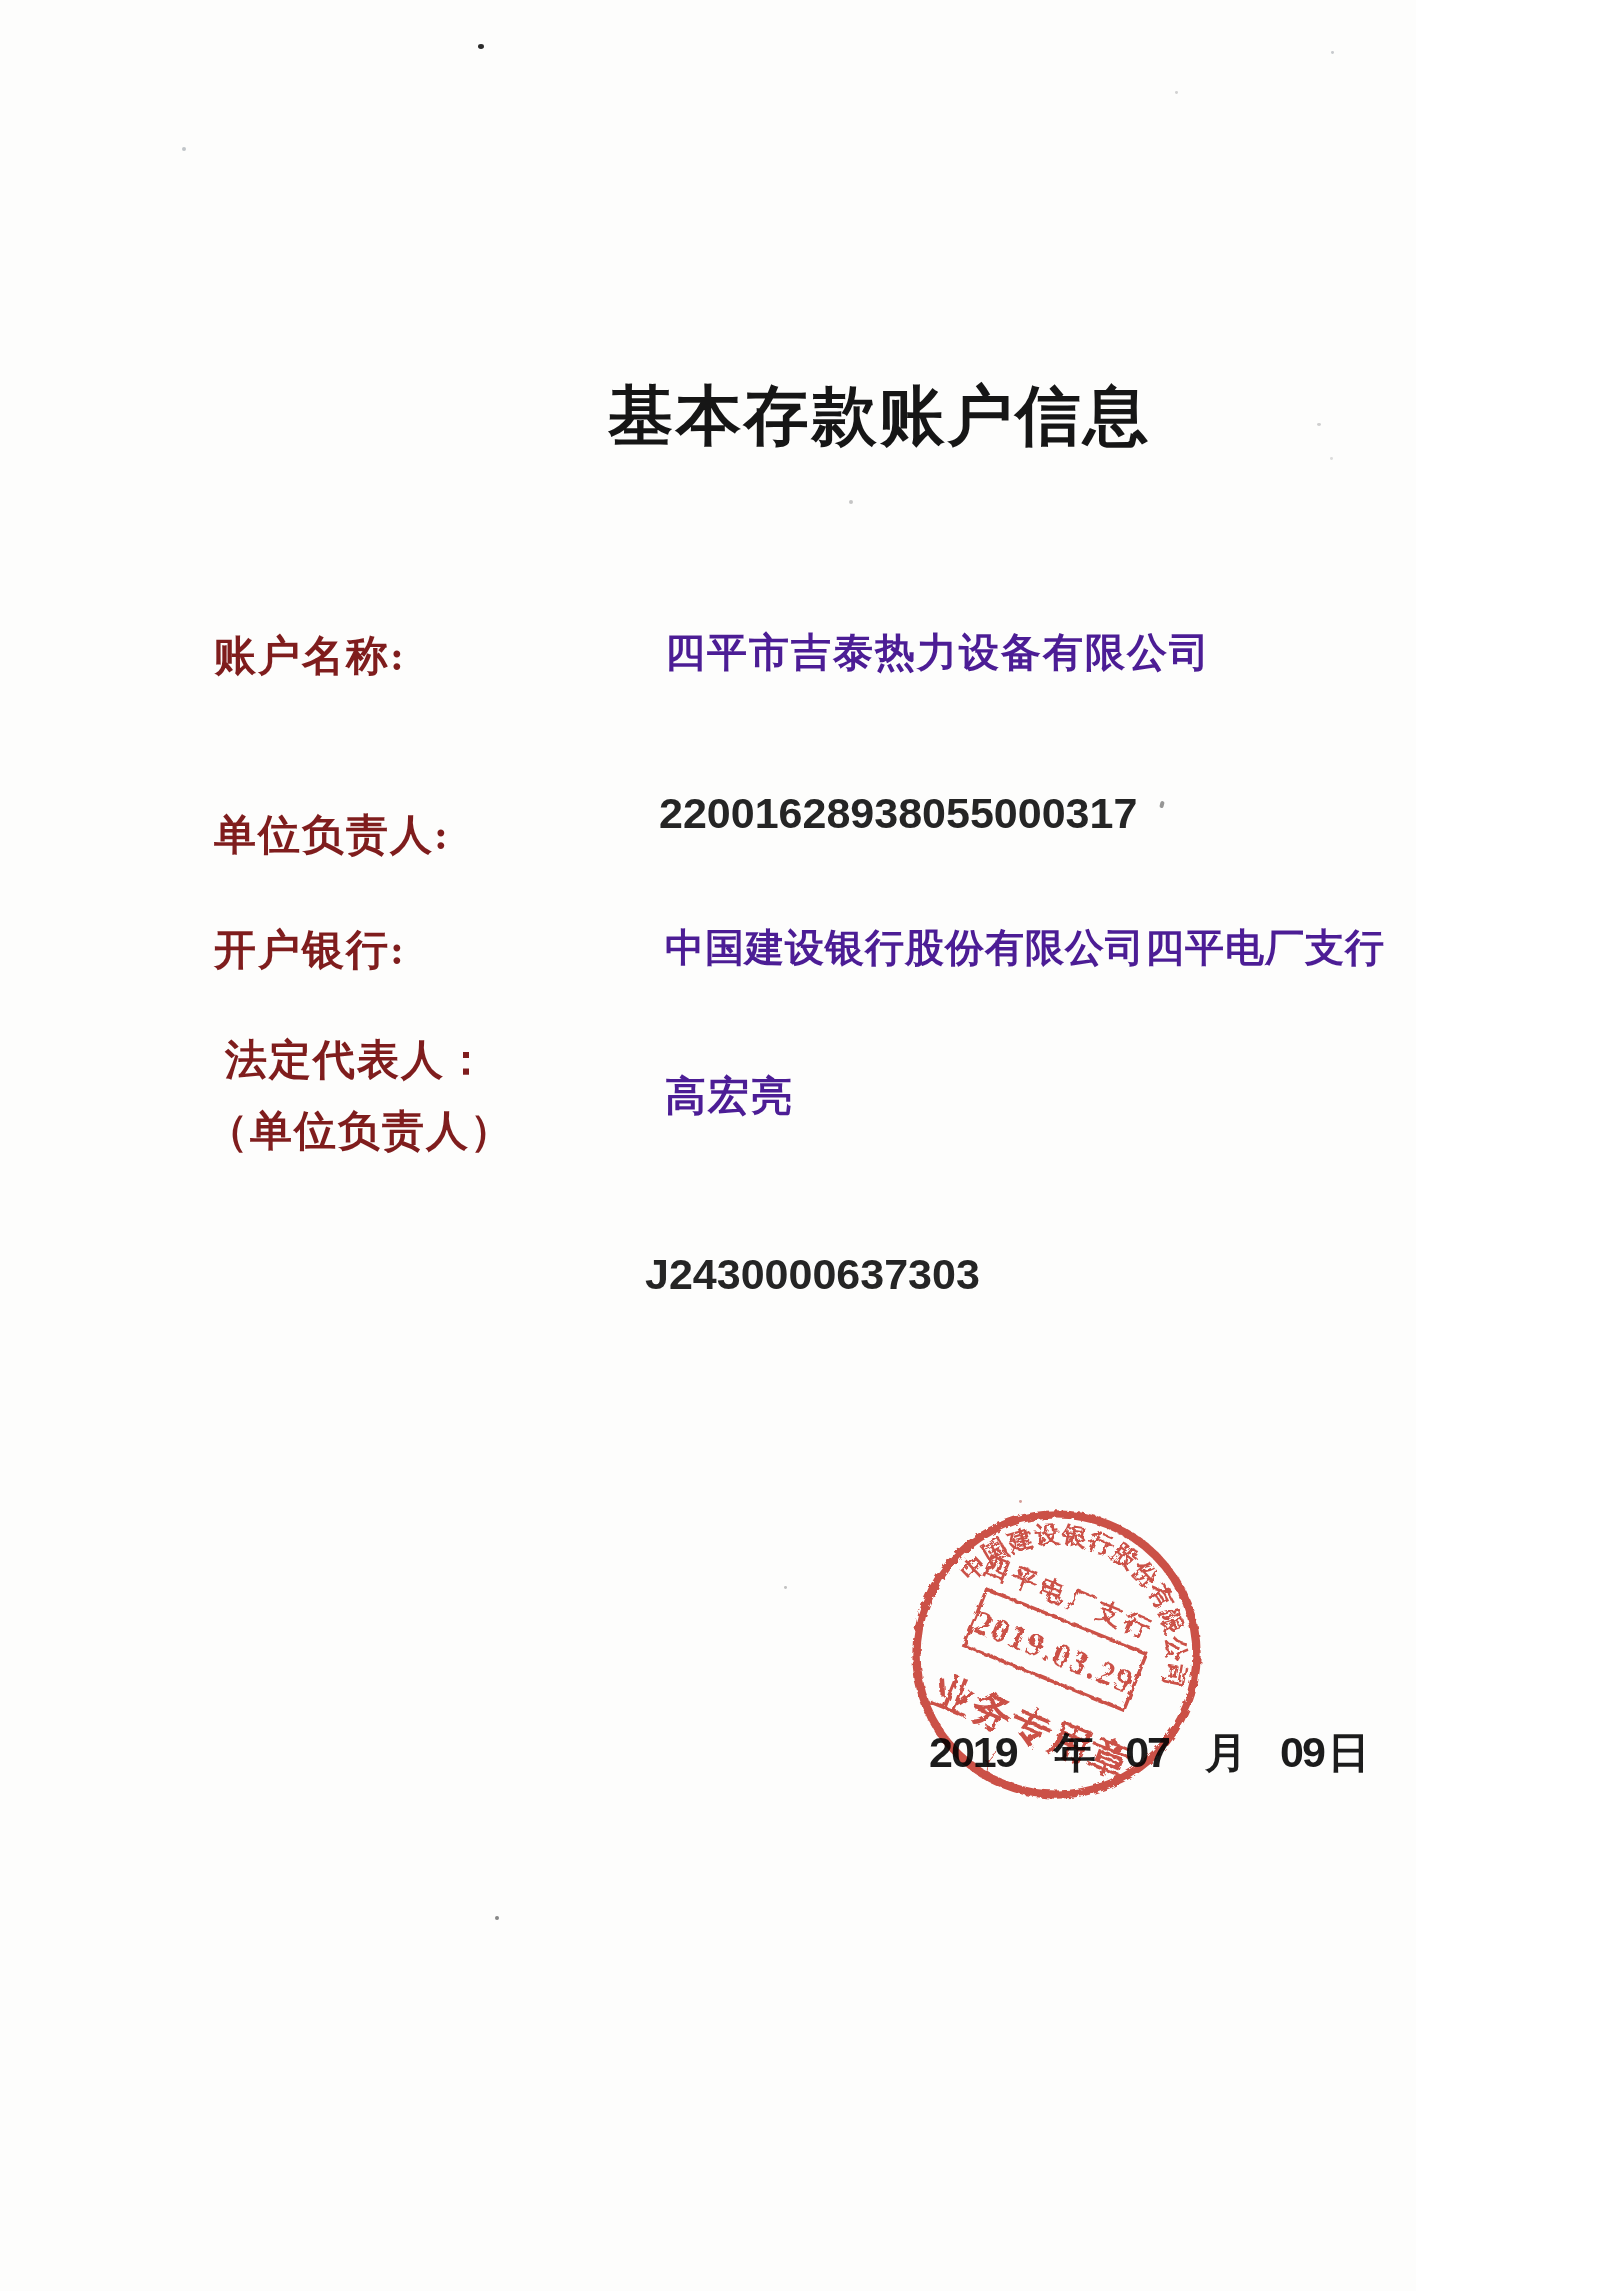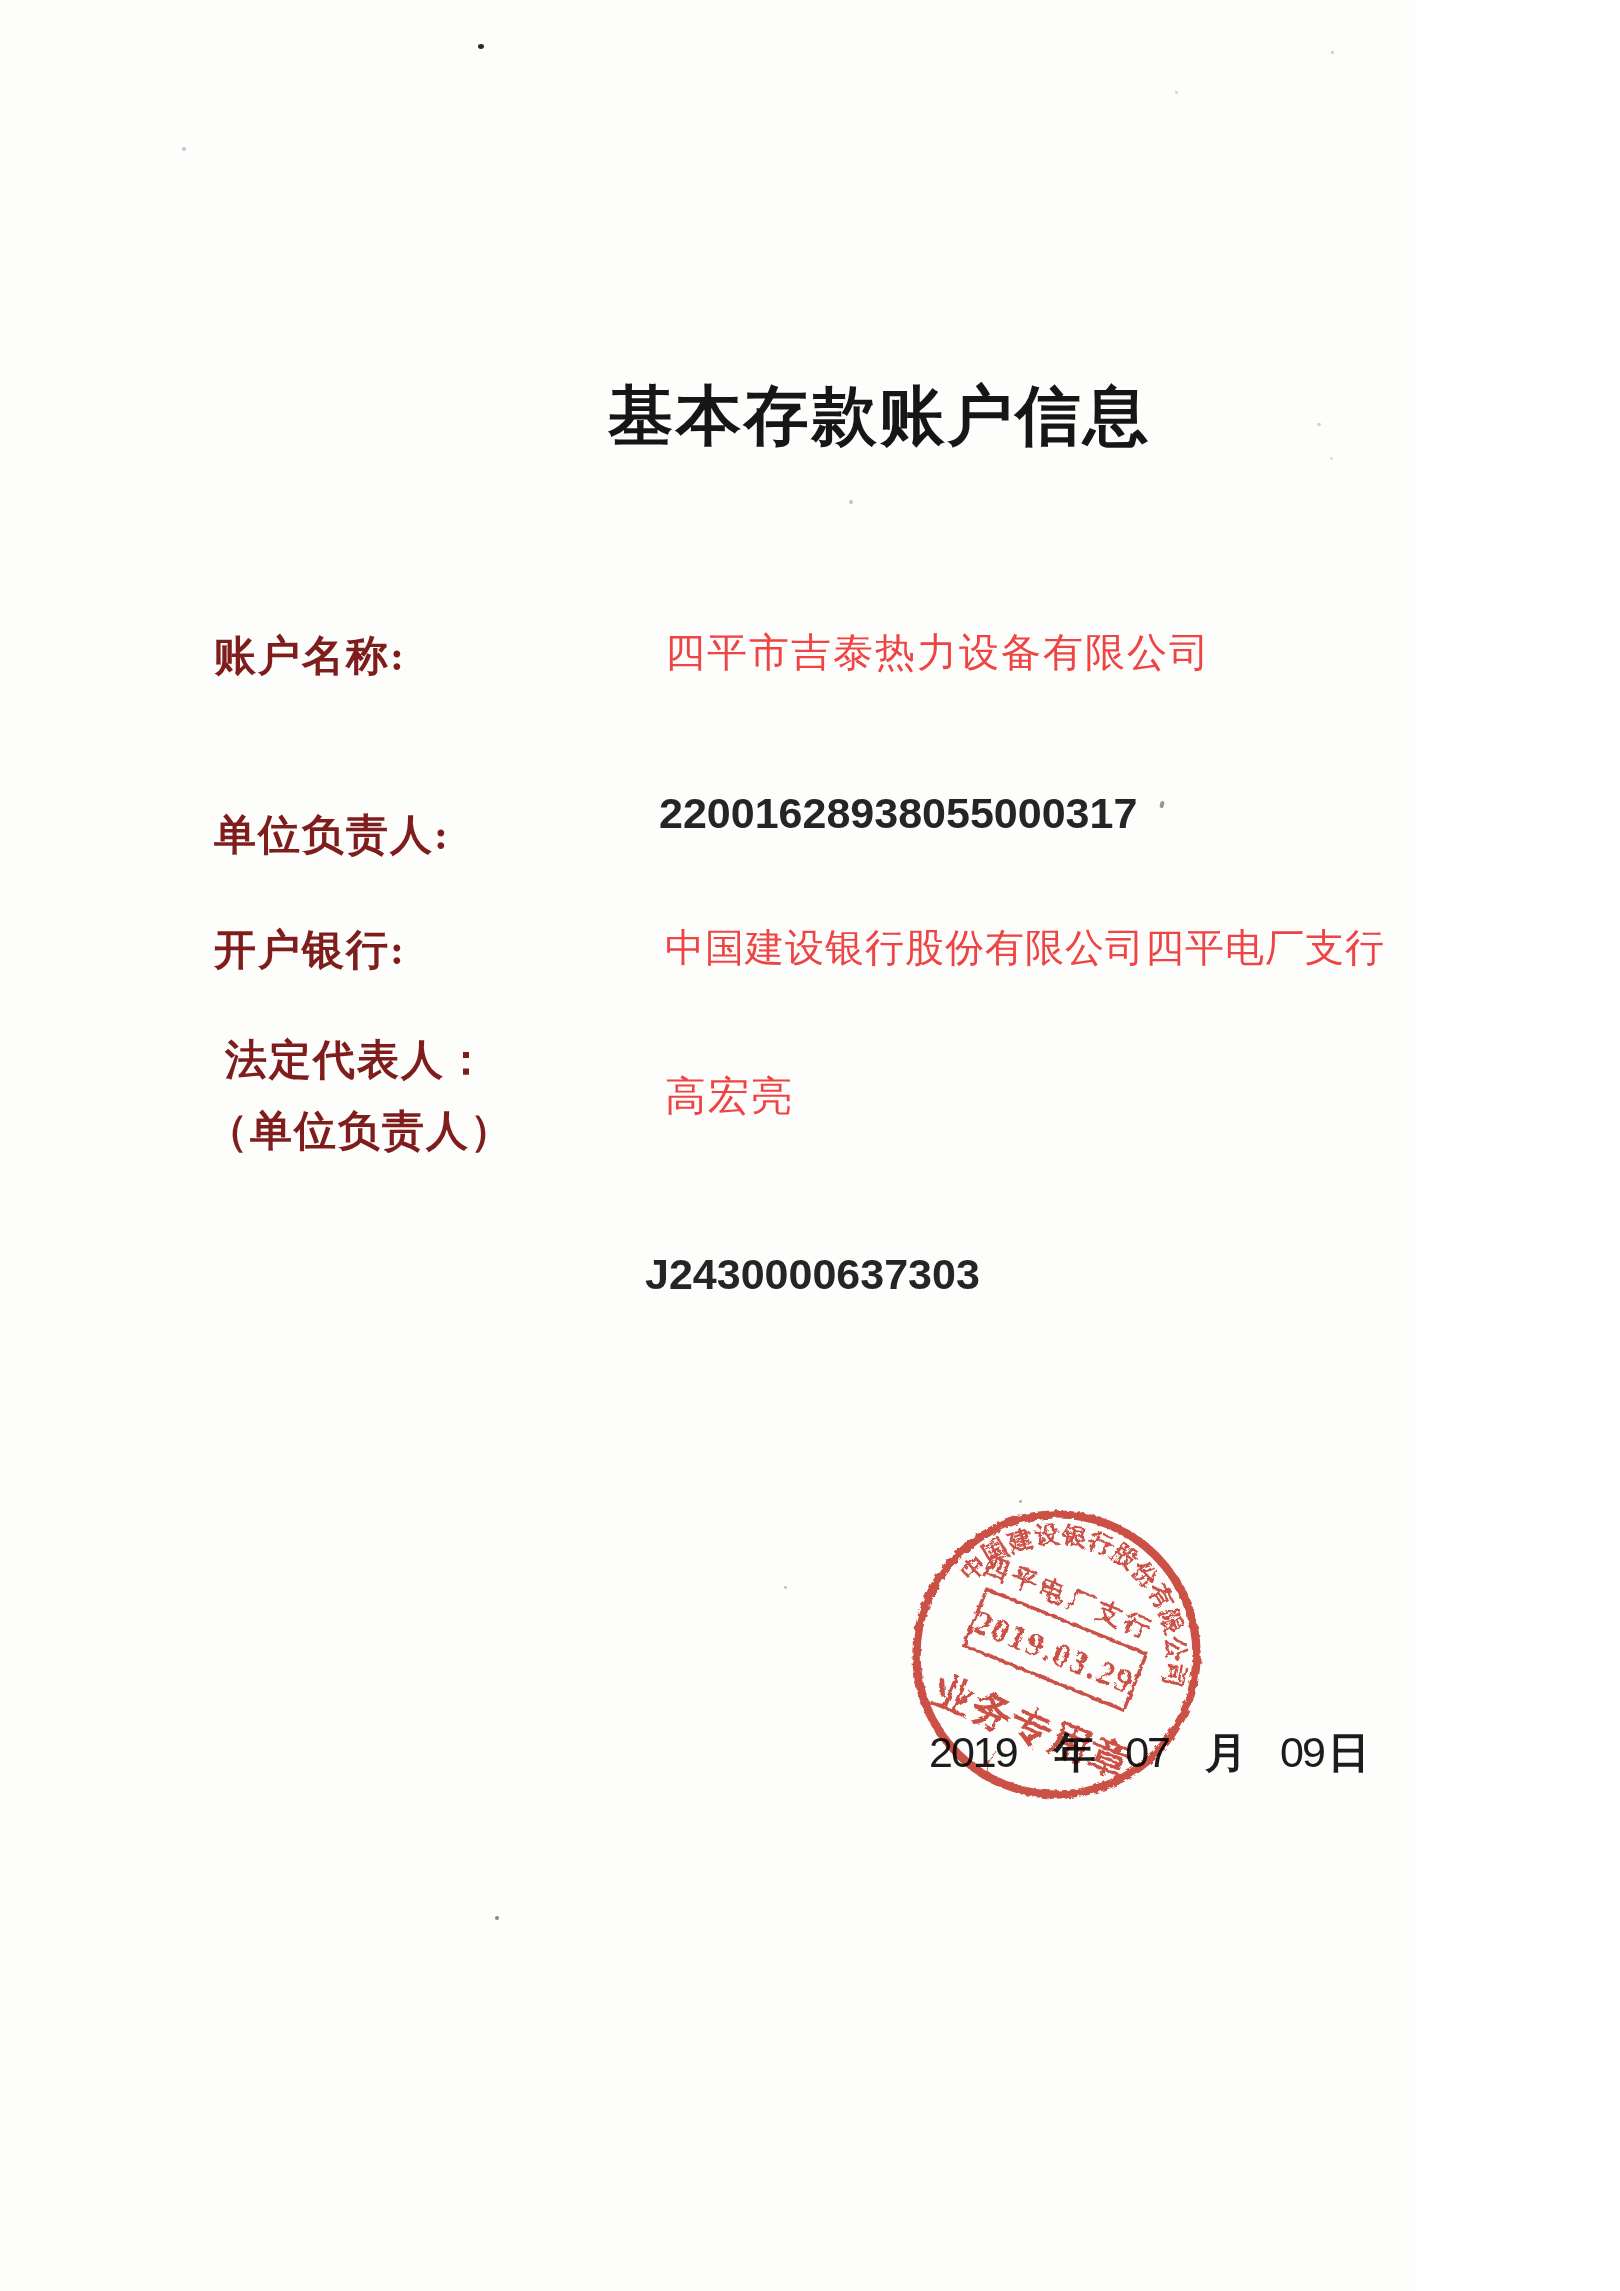--- a/index.html
+++ b/index.html
@@ -15,35 +15,35 @@
     position:absolute; left:608px; top:372px; margin:0;
     font-size:65px; font-weight:800; letter-spacing:2.9px;
     color:#161616; white-space:nowrap;
   }
   .lbl {
     position:absolute; font-size:42px; font-weight:700;
     letter-spacing:2px; color:#7f1d1d; white-space:nowrap;
     line-height:1.1;
   }
   .val {
-    position:absolute; font-size:40px; font-weight:400;
-    letter-spacing:2px; color:#ef4444; white-space:nowrap;
+    position:absolute; font-size:40px; font-weight:700;
+    letter-spacing:2px; color:#4c1d95; white-space:nowrap;
     line-height:1.1;
   }
   .num {
     font-family:"Liberation Sans","DejaVu Sans",sans-serif;
     font-weight:600; font-size:43px; letter-spacing:0px; color:#252525;
   }
   .date-row {
     position:absolute; left:929px; top:1729px; z-index:1;
     white-space:nowrap; line-height:1.1;
   }
   .date-row .d {
     font-family:"Liberation Sans","DejaVu Sans",sans-serif;
-    font-size:43px; font-weight:400; letter-spacing:-2px; color:#1c1c1c;
+    font-size:43px; font-weight:700; letter-spacing:-2px; color:#1c1c1c;
     display:inline-block;
   }
   .date-row .u {
     font-size:42px; font-weight:700; color:#1c1c1c; display:inline-block;
   }
   .seal-svg {
     position:absolute; left:890px; top:1488px; z-index:3;
     mix-blend-mode:multiply; opacity:0.92;
   }
   .speck { position:absolute; border-radius:50%; }

